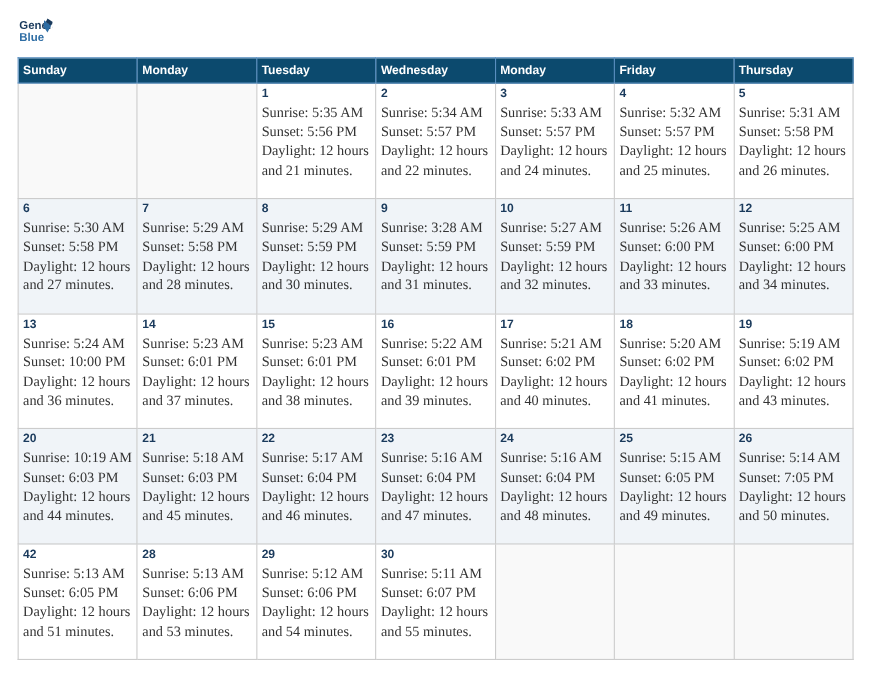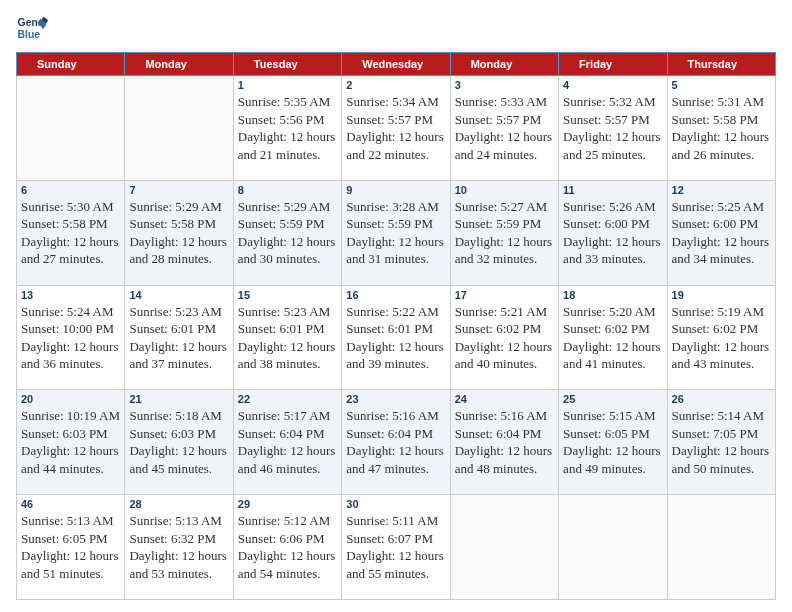--- a/index.html
+++ b/index.html
@@ -46,25 +46,25 @@
       color: #333;
     }
     .calendar {
       flex: 1;
       border: 1px solid #ccc;
       border-collapse: collapse;
       width: 100%;
       table-layout: fixed;
     }
     .calendar th {
-      background-color: #b91c1c;
+      background-color: #0c4a6e;
       color: #fff;
       font-size: 11px;
       font-weight: bold;
-      padding: 5px 20px;
+      padding: 5px 4px;
       text-align: left;
       border: 1px solid #5a8fc0;
     }
     .calendar td {
       vertical-align: top;
       padding: 3px 4px;
       border: 1px solid #ccc;
       font-size: 9px;
       color: #333;
       height: 78px;
@@ -308,30 +308,30 @@
           <td>
             <span class="day-num">26</span>
             <div class="cell-text">Sunrise: 5:14 AM
 Sunset: 7:05 PM
 Daylight: 12 hours
 and 50 minutes.</div>
           </td>
         </tr>
         <tr>
           <td>
-            <span class="day-num">46</span>
+            <span class="day-num">42</span>
             <div class="cell-text">Sunrise: 5:13 AM
 Sunset: 6:05 PM
 Daylight: 12 hours
 and 51 minutes.</div>
           </td>
           <td>
             <span class="day-num">28</span>
             <div class="cell-text">Sunrise: 5:13 AM
-Sunset: 6:32 PM
+Sunset: 6:06 PM
 Daylight: 12 hours
 and 53 minutes.</div>
           </td>
           <td>
             <span class="day-num">29</span>
             <div class="cell-text">Sunrise: 5:12 AM
 Sunset: 6:06 PM
 Daylight: 12 hours
 and 54 minutes.</div>
           </td>

